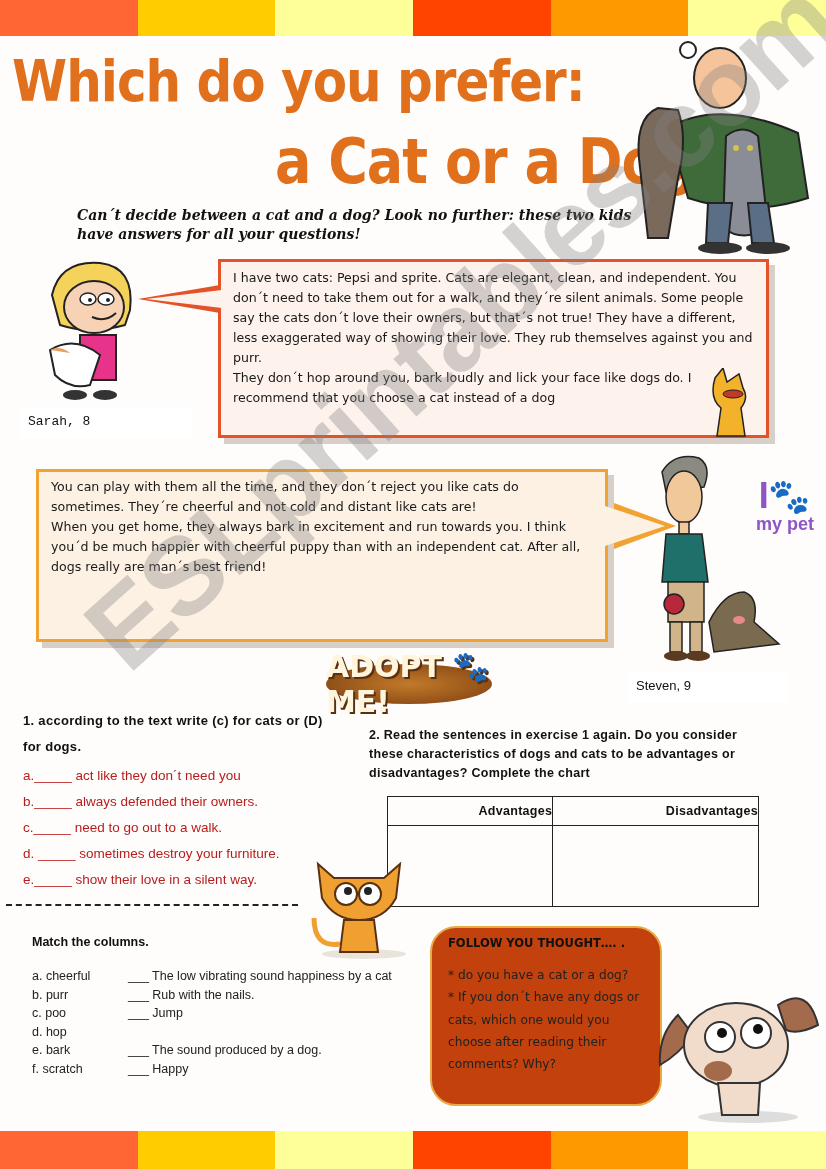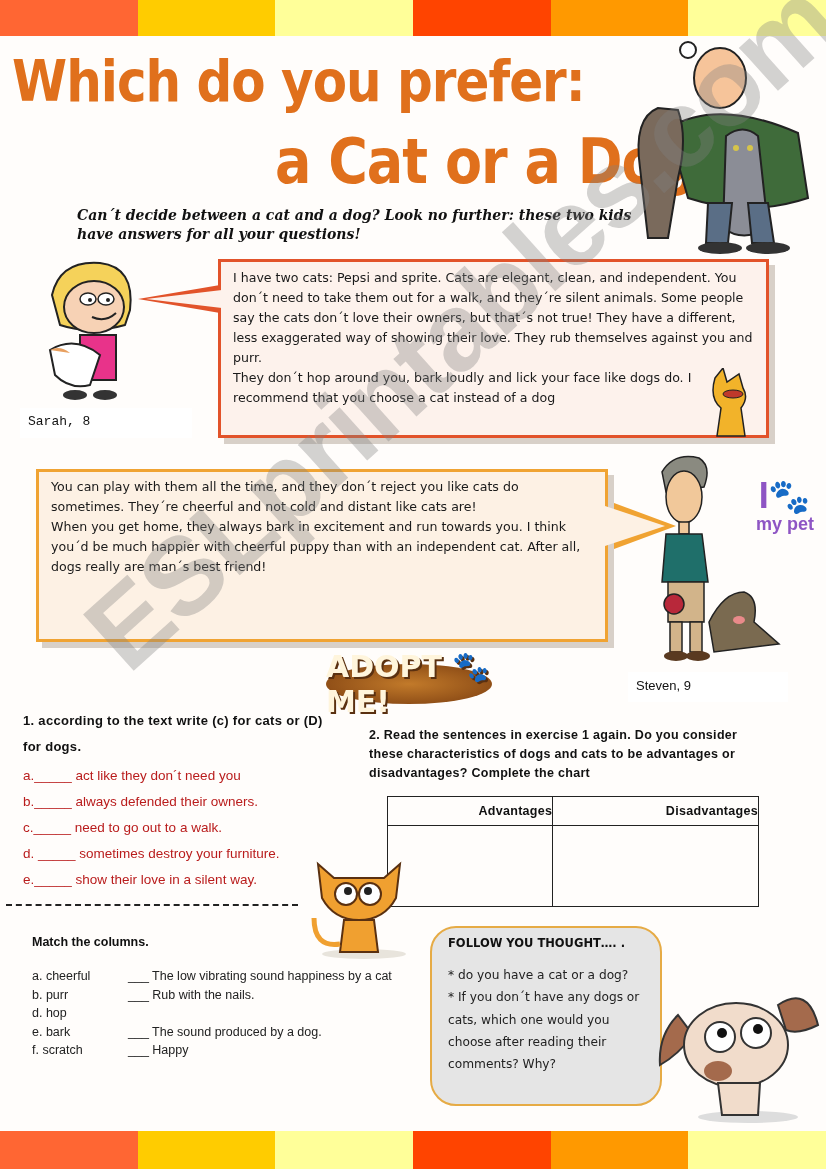--- a/index.html
+++ b/index.html
@@ -42,21 +42,21 @@
   table.chart { position: absolute; left: 387px; top: 796px; width: 372px; border-collapse: collapse; text-align: right; }
   table.chart th, table.chart td { border: 1px solid #222; font-size: 12.5px; }
   table.chart th { height: 29px; font-weight: bold; letter-spacing: 0.3px; }
   table.chart td { height: 81px; }
 
   .match-title { position: absolute; left: 32px; top: 935px; font-weight: bold; font-size: 12.5px; }
   .match { position: absolute; left: 32px; top: 967px; font-size: 12.5px; line-height: 18.5px; color: #222; }
   .match .row { display: flex; }
   .match .left { width: 96px; }
 
-  .follow { position: absolute; left: 430px; top: 926px; width: 232px; height: 180px; border: 2px solid #e6ab45; border-radius: 26px; background: #e5e5e5; padding: 8px 16px; font-family: "DejaVu Sans", sans-serif; }
+  .follow { position: absolute; left: 430px; top: 926px; width: 232px; height: 180px; border: 2px solid #e6ab45; border-radius: 26px; background: #c2410c; padding: 8px 16px; font-family: "DejaVu Sans", sans-serif; }
   .follow h4 { font-size: 11.5px; font-weight: bold; margin-bottom: 14px; }
   .follow p { font-size: 12.2px; line-height: 22.3px; color: #222; }
 
   .watermark { position: absolute; left: 60px; top: 600px; font-size: 110px; font-weight: bold; color: rgba(130,130,130,0.35); transform: rotate(-42deg); transform-origin: left top; white-space: nowrap; pointer-events: none; letter-spacing: -2px; }
 
   .mypet { position: absolute; left: 756px; top: 478px; text-align: center; color: #8e55c4; font-weight: bold; }
   .mypet .i { font-size: 36px; line-height: 36px; }
   .mypet .paw { font-size: 34px; line-height: 36px; color: #b78ae0; }
   .mypet .t { font-size: 18px; line-height: 20px; }
 
@@ -201,20 +201,24 @@
 <div class="match">
   <div class="row">
       <span class="left">a. cheerful</span>
       <span>___ The low vibrating sound happiness by a cat</span>
     </div>
   <div class="row">
       <span class="left">b. purr</span>
       <span> ___ Rub with the nails.</span>
     </div>
   <div class="row">
+      <span class="left">c. poo</span>
+      <span> ___ Jump</span>
+    </div>
+  <div class="row">
       <span class="left">d. hop</span>
     </div>
   <div class="row">
       <span class="left">e. bark</span>
       <span>___ The sound produced by a dog.</span>
     </div>
   <div class="row">
       <span class="left">f. scratch</span>
       <span>___ Happy</span>
     </div>

